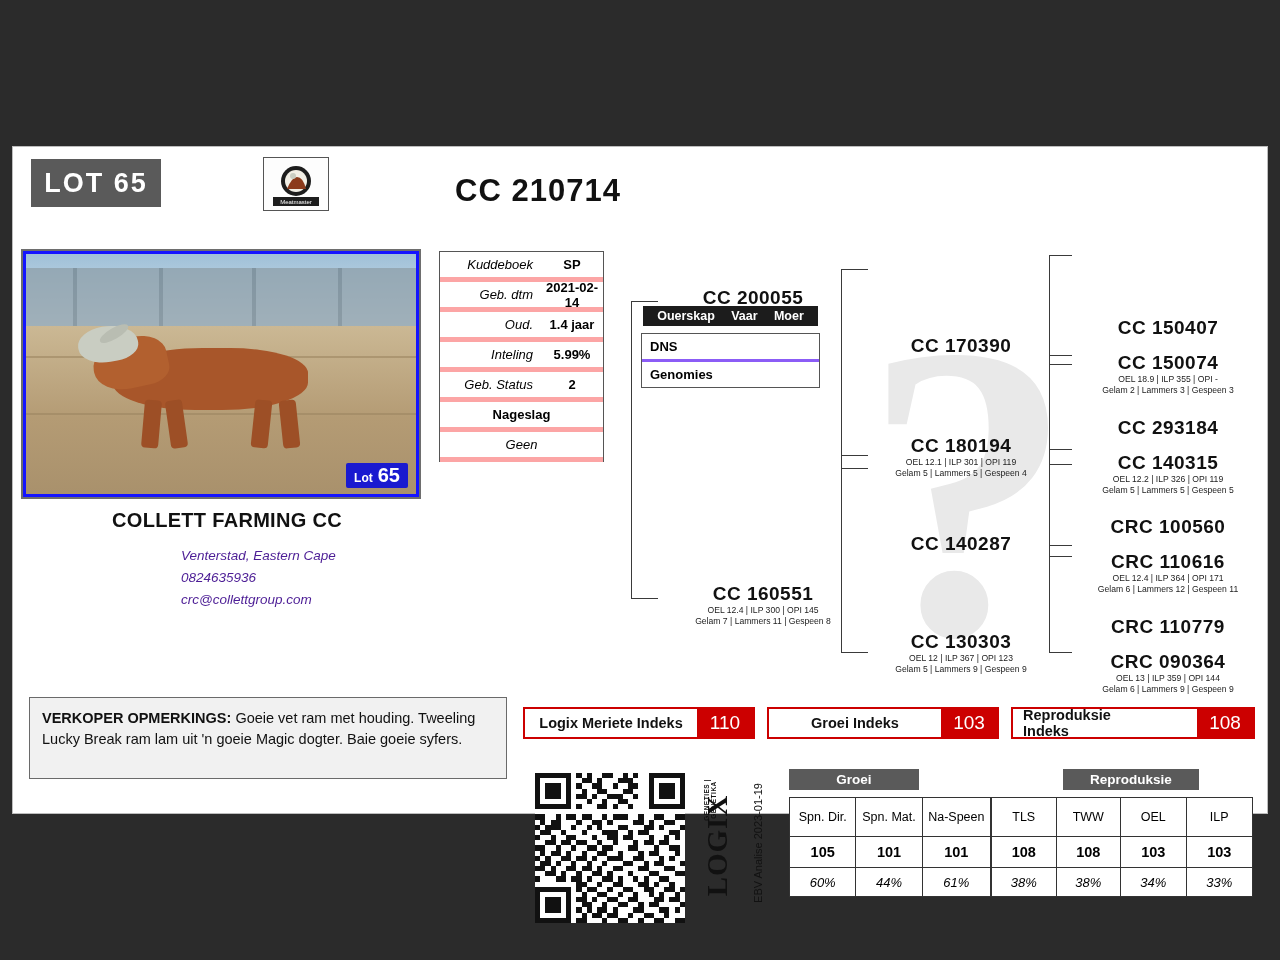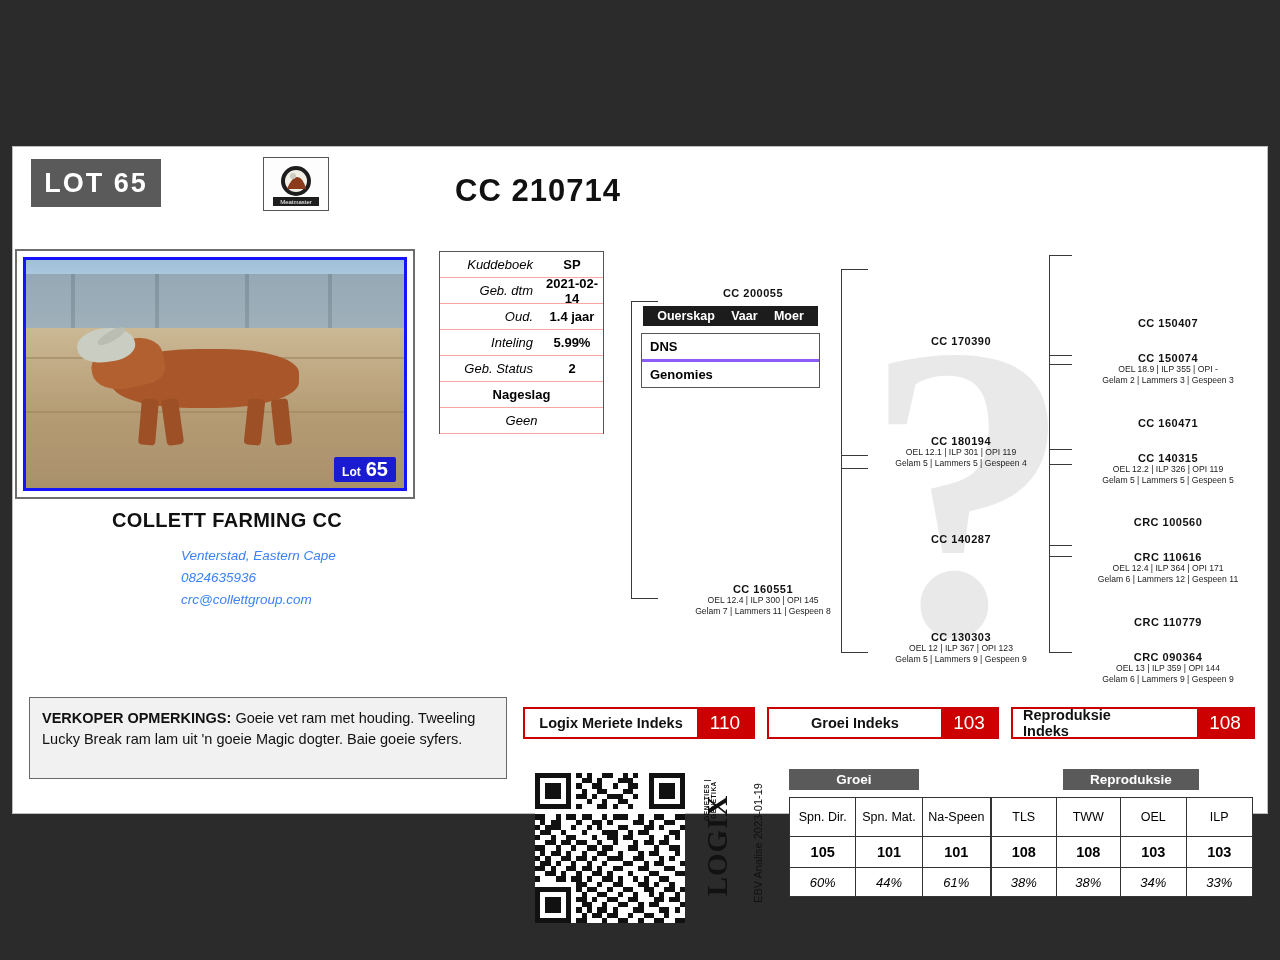--- a/index.html
+++ b/index.html
@@ -28,22 +28,22 @@
     width:58px;height:46px;display:flex;align-items:center;justify-content:center;
   }
   .breed-logo svg{display:block;}
   
   .title{
     position:absolute;left:370px;top:26px;width:310px;text-align:center;
     font-size:31px;font-weight:bold;letter-spacing:1px;color:#111;
   }
   
   .photo-frame{
-    position:absolute;left:2px;top:102px;width:400px;height:250px;
-    border:2px solid #6e6e6e;background:#fff;padding:6px;box-sizing:border-box;
+    position:absolute;left:8px;top:102px;width:400px;height:250px;
+    border:2px solid #6e6e6e;background:#fff;box-sizing:border-box;
   }
   .photo{
     position:relative;width:100%;height:100%;border:3px solid #1414ff;
     background:linear-gradient(#b9d4e8 0%,#cfe0ea 26%,#c8b89a 30%,#b8a482 46%,#c0ab87 62%,#b59c77 100%);
     overflow:hidden;box-sizing:border-box;
   }
   .sky{position:absolute;left:0;top:0;width:100%;height:30%;background:linear-gradient(#9fc0d8,#d7e4ec);}
   .shed{position:absolute;left:0;top:6%;width:100%;height:24%;background:#8e9fa9;opacity:.75;}
   .shedline{position:absolute;height:100%;width:4px;background:#6d7d87;opacity:.8;}
   .ground{position:absolute;left:0;top:30%;width:100%;height:70%;
@@ -70,36 +70,36 @@
   }
   .lot-tag .num{font-size:20px;line-height:20px;}
   
   .farm-name{
     position:absolute;left:14px;top:362px;width:400px;text-align:center;
     font-size:20px;font-weight:bold;color:#111;letter-spacing:.3px;
   }
   .elite-logo{position:absolute;left:62px;top:395px;width:86px;height:74px;}
   .farm-details{
     position:absolute;left:168px;top:398px;width:250px;
-    font-style:italic;font-size:13.5px;line-height:22px;color:#3b82f6;
+    font-style:italic;font-size:13.5px;line-height:22px;color:#4c1d95;
   }
   
   .remarks{
     position:absolute;left:16px;top:550px;width:478px;height:82px;
     border:1px solid #6a6a6a;background:#f1f1f1;padding:10px 12px;box-sizing:border-box;
     font-size:14.5px;line-height:21px;color:#111;
   }
   .remarks b{font-weight:bold;}
   
   .info-table{
     position:absolute;left:426px;top:104px;width:165px;border:1px solid #555;
     border-bottom:none;box-sizing:border-box;background:#fff;
   }
   .info-table .row{
-    display:flex;border-bottom:1px solid #fca5a5;height:25px;align-items:center;
+    display:flex;border-bottom:5px solid #fca5a5;height:25px;align-items:center;
     font-size:13px;
   }
   .info-table .row .k{flex:1;text-align:right;padding-right:8px;font-style:italic;}
   .info-table .row .v{width:62px;text-align:center;font-weight:bold;}
   .info-table .row.full{justify-content:center;}
   .info-table .row.full .k{text-align:center;padding:0;font-style:normal;font-weight:bold;flex:none;}
   .info-table .row.full.italic .k{font-style:italic;font-weight:normal;}
   
   .ouerskap-hdr{
     position:absolute;left:630px;top:159px;width:175px;height:20px;background:#1c1c1c;color:#fff;
@@ -109,21 +109,21 @@
   .dna-box{
     position:absolute;left:628px;top:186px;width:179px;border:1px solid #555;background:#fff;
     box-sizing:border-box;
   }
   .dna-box .r{height:25px;border-bottom:3px solid #8b5cf6;display:flex;align-items:center;
     padding-left:8px;font-size:13px;font-weight:bold;}
   .dna-box .r:last-child{border-bottom:none;}
   
   .ped{position:absolute;left:600px;top:96px;width:650px;height:436px;}
   .node{position:absolute;text-align:center;}
-  .node .id{font-size:11px;font-weight:bold;color:#111;letter-spacing:.5px;white-space:nowrap;text-align:center;}
+  .node .id{font-size:19px;font-weight:bold;color:#111;letter-spacing:.5px;white-space:nowrap;text-align:center;}
   .node .sub{font-size:8.6px;color:#222;line-height:11px;margin-top:0;white-space:nowrap;}
   .brk{position:absolute;border:1.4px solid #3a3a3a;border-right:none;}
   .watermark{
     position:absolute;left:840px;top:150px;width:230px;height:390px;
     color:#e9e9e9;font-size:420px;font-weight:bold;line-height:390px;
     text-align:center;user-select:none;z-index:0;font-family:"Liberation Serif",serif;
   }
   
   .idx{position:absolute;height:32px;border:2px solid #c00;box-sizing:border-box;display:flex;align-items:stretch;background:#fff;}
   .idx .lbl{flex:1;display:flex;align-items:center;justify-content:center;font-weight:bold;font-size:14.5px;color:#111;padding:0 10px;}
@@ -308,21 +308,21 @@
 
     <div class="node" style="left:460px;top:74px;width:190px;">
       <div class="id">CC  150407</div>
     </div>
     <div class="node" style="left:460px;top:109px;width:190px;">
       <div class="id">CC  150074</div>
       <div class="sub">OEL 18.9 | ILP 355 | OPI -</div>
       <div class="sub">Gelam 2 | Lammers 3 | Gespeen 3</div>
     </div>
     <div class="node" style="left:460px;top:174px;width:190px;">
-      <div class="id">CC  160471</div>
+      <div class="id">CC  293184</div>
     </div>
     <div class="node" style="left:460px;top:209px;width:190px;">
       <div class="id">CC  140315</div>
       <div class="sub">OEL 12.2 | ILP 326 | OPI 119</div>
       <div class="sub">Gelam 5 | Lammers 5 | Gespeen 5</div>
     </div>
     <div class="node" style="left:460px;top:273px;width:190px;">
       <div class="id">CRC  100560</div>
     </div>
     <div class="node" style="left:460px;top:308px;width:190px;">

